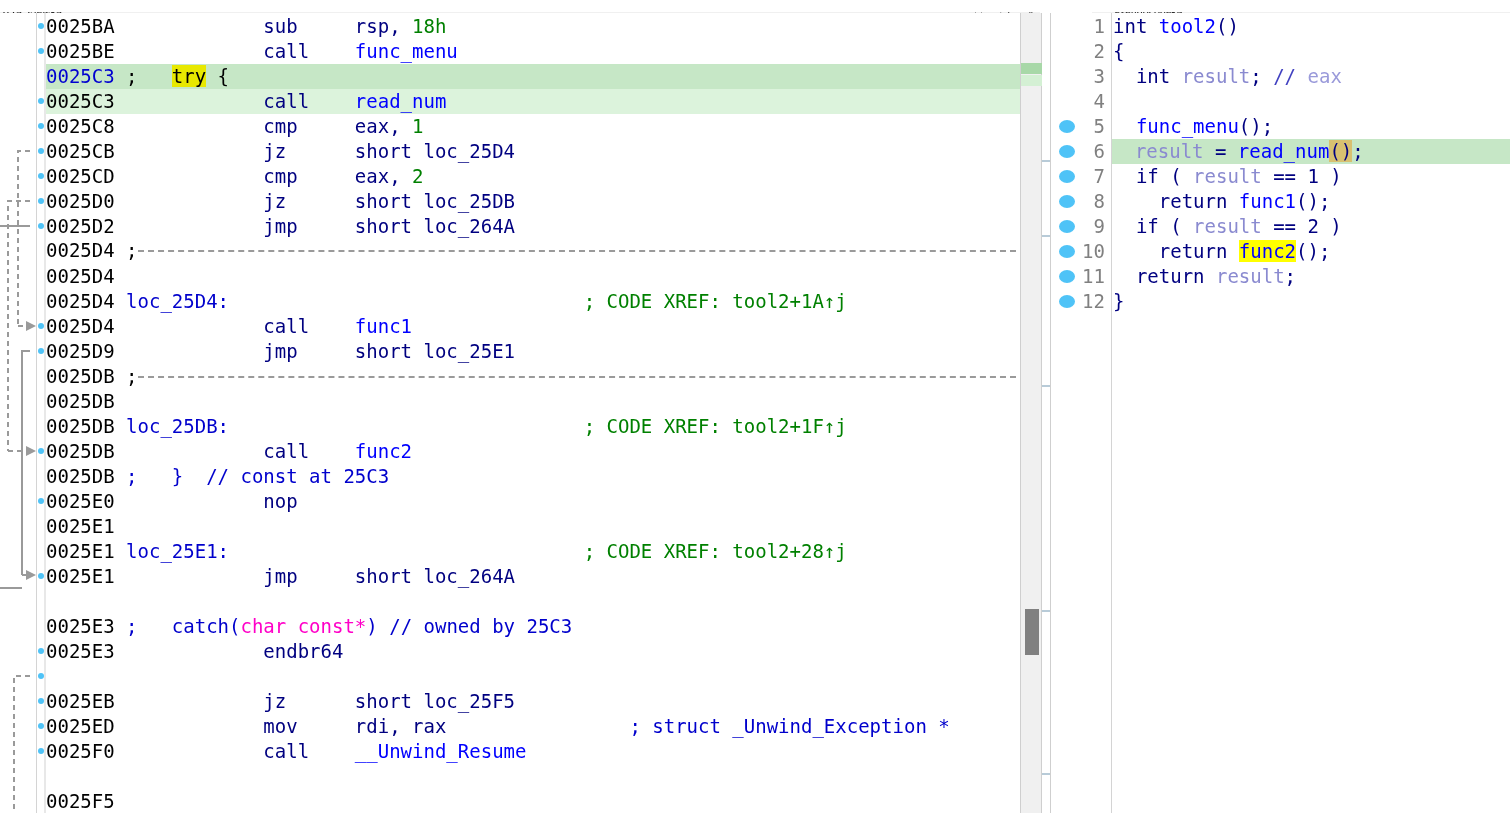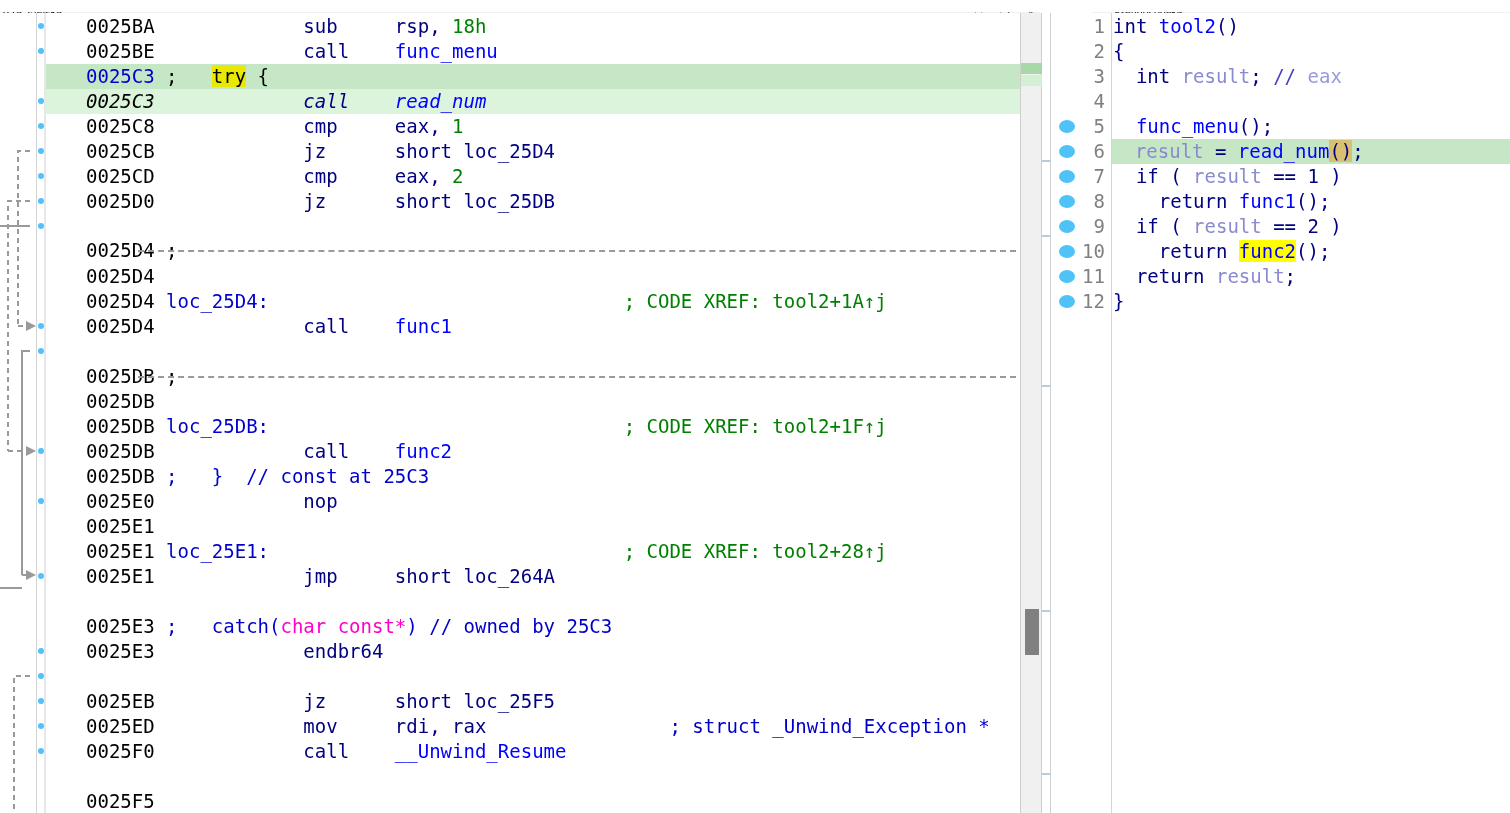--- a/index.html
+++ b/index.html
@@ -92,24 +92,23 @@
 
   #code-area {
     position: absolute; left: 46px; top: 0;
     width: 974px; height: 800px;
   }
 
   .line {
     position: absolute; left: 0; width: 974px; height: 25px;
     white-space: pre; font-size: 19px; line-height: 25px;
     color: #000000;
-    padding-left: 40px;
   }
   .line.hl-cur  { background: #c6e7c6; }
-  .line.hl-soft { background: #dcf3dc; font-style: italic; }
+  .line.hl-soft { background: #dcf3dc; }
 
   .addr  { color: #000000; }
   .addr-cur { color: #0000d0; }
   .mnem  { color: #000080; }
   .reg   { color: #000080; }
   .num   { color: #008000; }
   .tgt   { color: #0000ff; }
   .lbl   { color: #0000cc; }
   .xref  { color: #008000; }
   .cmtb  { color: #0000cc; }
@@ -259,24 +258,26 @@
 
     <div id="code-area">
         <div class="line" style="top: 1px;"><span class="addr">0025BA</span><span class="mnem">             sub     </span><span class="reg">rsp, </span><span class="num">18h</span></div>
         <div class="line" style="top: 26px;"><span class="addr">0025BE</span><span class="mnem">             call    </span><span class="tgt">func_menu</span></div>
         <div class="line hl-cur" style="top: 51px;"><span class="addr-cur">0025C3</span><span> ;   <span class="yel">try</span> {</span></div>
         <div class="line hl-soft" style="top: 76px;"><span class="addr">0025C3</span><span class="mnem">             call    </span><span class="tgt">read_num</span></div>
         <div class="line" style="top: 101px;"><span class="addr">0025C8</span><span class="mnem">             cmp     </span><span class="reg">eax, </span><span class="num">1</span></div>
         <div class="line" style="top: 126px;"><span class="addr">0025CB</span><span class="mnem">             jz      </span><span class="reg">short loc_25D4          </span></div>
         <div class="line" style="top: 151px;"><span class="addr">0025CD</span><span class="mnem">             cmp     </span><span class="reg">eax, </span><span class="num">2</span></div>
         <div class="line" style="top: 176px;"><span class="addr">0025D0</span><span class="mnem">             jz      </span><span class="reg">short loc_25DB          </span></div>
+        <div class="line" style="top: 201px;"><span class="addr">0025D2</span><span class="mnem">             jmp     </span><span class="reg">short loc_264A          </span></div>
         <div class="line" style="top: 225px;"><span class="addr">0025D4</span><span> ;</span><div class="sepline"></div></div>
         <div class="line" style="top: 251px;"><span class="addr">0025D4</span></div>
         <div class="line" style="top: 276px;"><span class="addr">0025D4</span><span class="lbl"> loc_25D4:                               </span><span class="xref">; CODE XREF: tool2+1A↑j</span></div>
         <div class="line" style="top: 301px;"><span class="addr">0025D4</span><span class="mnem">             call    </span><span class="tgt">func1</span></div>
+        <div class="line" style="top: 326px;"><span class="addr">0025D9</span><span class="mnem">             jmp     </span><span class="reg">short loc_25E1          </span></div>
         <div class="line" style="top: 351px;"><span class="addr">0025DB</span><span> ;</span><div class="sepline"></div></div>
         <div class="line" style="top: 376px;"><span class="addr">0025DB</span></div>
         <div class="line" style="top: 401px;"><span class="addr">0025DB</span><span class="lbl"> loc_25DB:                               </span><span class="xref">; CODE XREF: tool2+1F↑j</span></div>
         <div class="line" style="top: 426px;"><span class="addr">0025DB</span><span class="mnem">             call    </span><span class="tgt">func2</span></div>
         <div class="line" style="top: 451px;"><span class="addr">0025DB</span><span class="cmtb"> ;   }  // const at 25C3</span></div>
         <div class="line" style="top: 476px;"><span class="addr">0025E0</span><span class="mnem">             nop     </span></div>
         <div class="line" style="top: 501px;"><span class="addr">0025E1</span></div>
         <div class="line" style="top: 526px;"><span class="addr">0025E1</span><span class="lbl"> loc_25E1:                               </span><span class="xref">; CODE XREF: tool2+28↑j</span></div>
         <div class="line" style="top: 551px;"><span class="addr">0025E1</span><span class="mnem">             jmp     </span><span class="reg">short loc_264A          </span></div>
         <div class="line" style="top: 601px;"><span class="addr">0025E3</span><span class="cmtb"> ;   catch(</span><span class="type">char const*</span><span class="cmtb">) // owned by 25C3</span></div>

